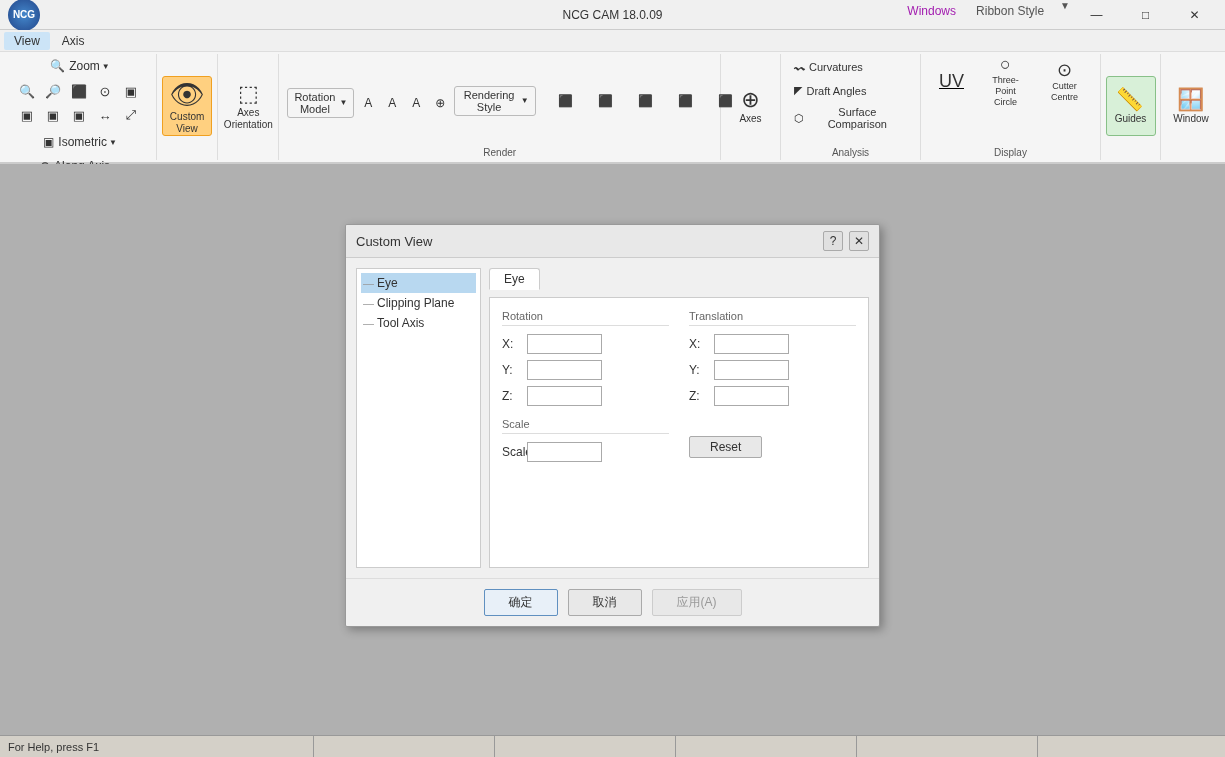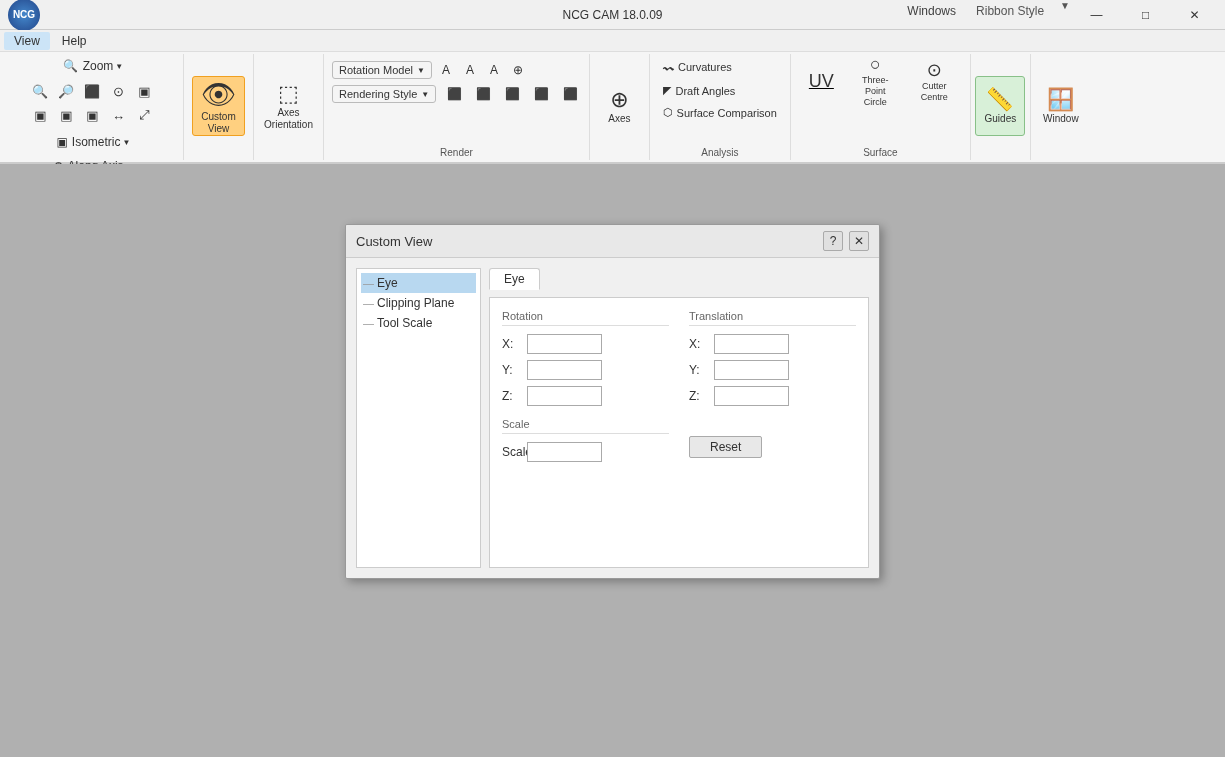--- a/index.html
+++ b/index.html
@@ -388,32 +388,32 @@
 <div class="layout-wrapper">
 
   <div class="titlebar">
     <div class="titlebar-left">
       <div class="ncg-logo">
         <span>NCG</span>
       </div>
     </div>
     <span class="titlebar-title">NCG CAM 18.0.09</span>
     <div class="titlebar-controls">
-      <span style="font-size:12px;color:#404040;padding:4px 8px;cursor:pointer;">Windows</span>
+      <span style="font-size:12px;color:#a21caf;padding:4px 8px;cursor:pointer;">Windows</span>
       <span style="font-size:12px;color:#555;padding:4px 8px;cursor:pointer;">Ribbon Style</span>
       <span style="font-size:10px;color:#555;margin-left:4px;">▼</span>
       <button class="titlebar-btn">—</button>
       <button class="titlebar-btn">□</button>
       <button class="titlebar-btn close">✕</button>
     </div>
   </div>
 
   <div class="menubar">
     <div class="menu-item active">View</div>
-    <div class="menu-item">Help</div>
+    <div class="menu-item">Axis</div>
   </div>
 
   <div class="ribbon">
     <div class="ribbon-content" style="height:110px;">
 
       <div class="ribbon-group" style="width:180px;">
         <div class="ribbon-buttons" style="align-items:flex-start; gap:4px; width:100%;">
 
           <div style="display:flex; align-items:center; gap:4px;">
             <button class="ribbon-btn" style="flex-direction:row; font-size:12px;">
@@ -470,34 +470,34 @@
           <button class="ribbon-btn" style="font-size:22px; min-width:50px; height:60px; flex-direction:column;">
             <span style="font-size:22px;">⬚</span>
             <span class="ribbon-btn-label">Axes
 Orientation</span>
           </button>
         </div>
         <div class="ribbon-group-label"></div>
       </div>
 
       <div class="ribbon-group" style="min-width:150px;">
-        <div style="display:flex; flex-direction:column; gap:4px; flex:1; width:100%;">
+        <div style="display:flex; flex-direction:row; gap:4px; flex:1; width:100%;">
 
           <div style="display:flex; align-items:center; gap:4px; margin-top:4px;">
             <button class="ribbon-btn" style="flex-direction:row; font-size:11px; border:1px solid #bbb; padding:2px 6px;">
               <span>Rotation Model</span>
               <span style="font-size:8px; margin-left:4px;">▼</span>
             </button>
             <button class="ribbon-btn ribbon-btn-small" style="font-size:12px;">A</button>
             <button class="ribbon-btn ribbon-btn-small" style="font-size:12px;">A</button>
             <button class="ribbon-btn ribbon-btn-small" style="font-size:12px;">A</button>
             <button class="ribbon-btn ribbon-btn-small" style="font-size:12px;">⊕</button>
           </div>
 
-          <div style="display:flex; align-items:center; gap:8px;">
+          <div style="display:flex; align-items:center; gap:20px;">
             <button class="ribbon-btn" style="flex-direction:row; font-size:11px; border:1px solid #bbb; padding:2px 6px;">
               <span>Rendering Style</span>
               <span style="font-size:8px; margin-left:4px;">▼</span>
             </button>
             <button class="ribbon-btn ribbon-btn-small" style="font-size:12px;">⬛</button>
             <button class="ribbon-btn ribbon-btn-small" style="font-size:12px;">⬛</button>
             <button class="ribbon-btn ribbon-btn-small" style="font-size:12px;">⬛</button>
             <button class="ribbon-btn ribbon-btn-small" style="font-size:12px;">⬛</button>
             <button class="ribbon-btn ribbon-btn-small" style="font-size:12px;">⬛</button>
           </div>
@@ -549,21 +549,21 @@
             </button>
           </div>
 
           <div style="display:flex; flex-direction:column; align-items:center;">
             <button class="ribbon-btn" style="font-size:18px; width:55px; height:50px; flex-direction:column;">
               <span>⊙</span>
               <span class="ribbon-btn-label" style="font-size:9px;">Cutter Centre</span>
             </button>
           </div>
         </div>
-        <div class="ribbon-group-label">Surface</div>
+        <div class="ribbon-group-label">Display</div>
       </div>
 
       <div class="ribbon-group" style="width:60px;">
         <div class="ribbon-buttons" style="flex-direction:column;">
           <button class="ribbon-btn" style="font-size:22px; min-width:50px; height:60px; flex-direction:column; background:#d8f0d8; border-color:#88c088;">
             <span style="font-size:22px;">📏</span>
             <span class="ribbon-btn-label">Guides</span>
           </button>
         </div>
         <div class="ribbon-group-label"></div>
@@ -601,21 +601,21 @@
             <div class="tree-item selected">
               <span class="tree-dash">—</span>
               <span>Eye</span>
             </div>
             <div class="tree-item">
               <span class="tree-dash">—</span>
               <span>Clipping Plane</span>
             </div>
             <div class="tree-item">
               <span class="tree-dash">—</span>
-              <span>Tool Scale</span>
+              <span>Tool Axis</span>
             </div>
           </div>
 
           <div class="content-panel">
 
             <div class="dialog-tabs">
               <div class="dialog-tab active">Eye</div>
             </div>
 
             <div class="dialog-tab-content">
@@ -668,20 +668,36 @@
                   <div style="margin-top:30px; display:flex; justify-content:flex-start;">
                     <button class="reset-btn">Reset</button>
                   </div>
                 </div>
 
               </div>
             </div>
           </div>
         </div>
 
+        <div class="dialog-footer">
+          <button class="dialog-btn primary">确定</button>
+          <button class="dialog-btn secondary">取消</button>
+          <button class="dialog-btn disabled">应用(A)</button>
+        </div>
 
       </div>
     </div>
 
   </div>
 
+  <div class="statusbar">
+    <span>For Help, press F1</span>
+    <div style="flex:1;"></div>
+    <div style="display:flex; gap:1px;">
+      <div style="width:180px; border-left:1px solid #999; height:22px;"></div>
+      <div style="width:180px; border-left:1px solid #999; height:22px;"></div>
+      <div style="width:180px; border-left:1px solid #999; height:22px;"></div>
+      <div style="width:180px; border-left:1px solid #999; height:22px;"></div>
+      <div style="width:180px; border-left:1px solid #999; height:22px;"></div>
+    </div>
+  </div>
 
 </div>
 
 </body></html>

